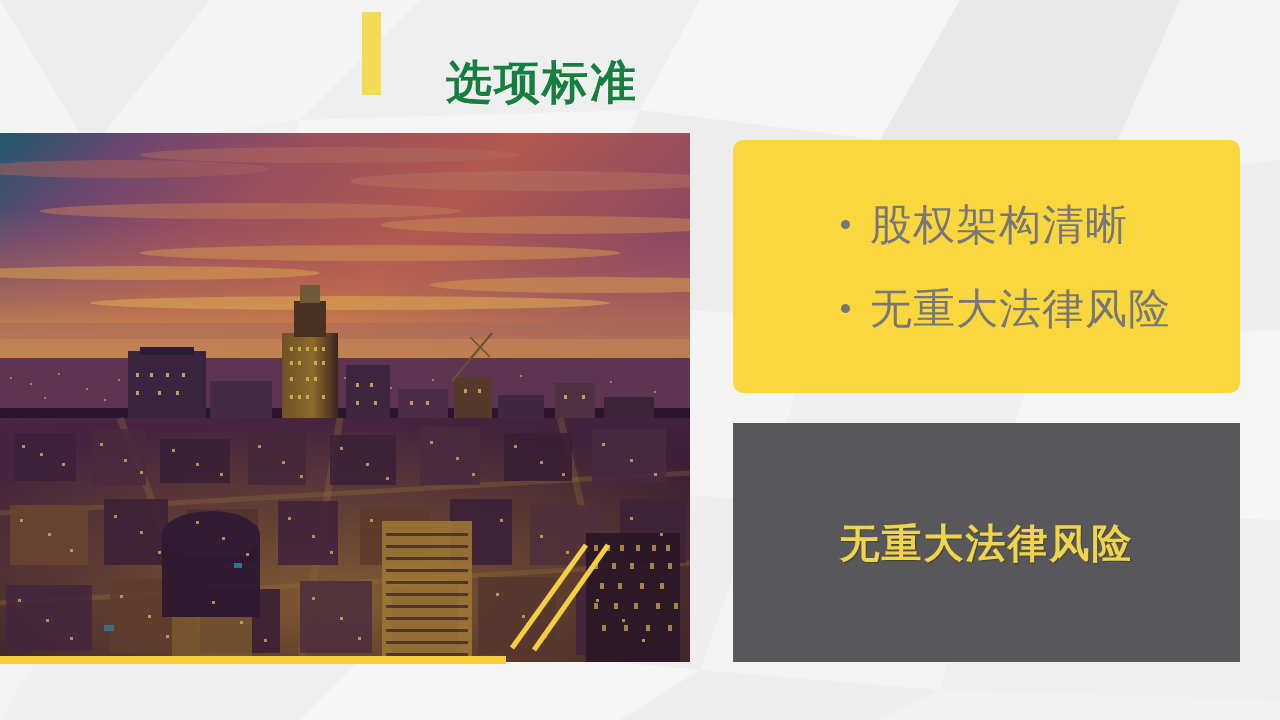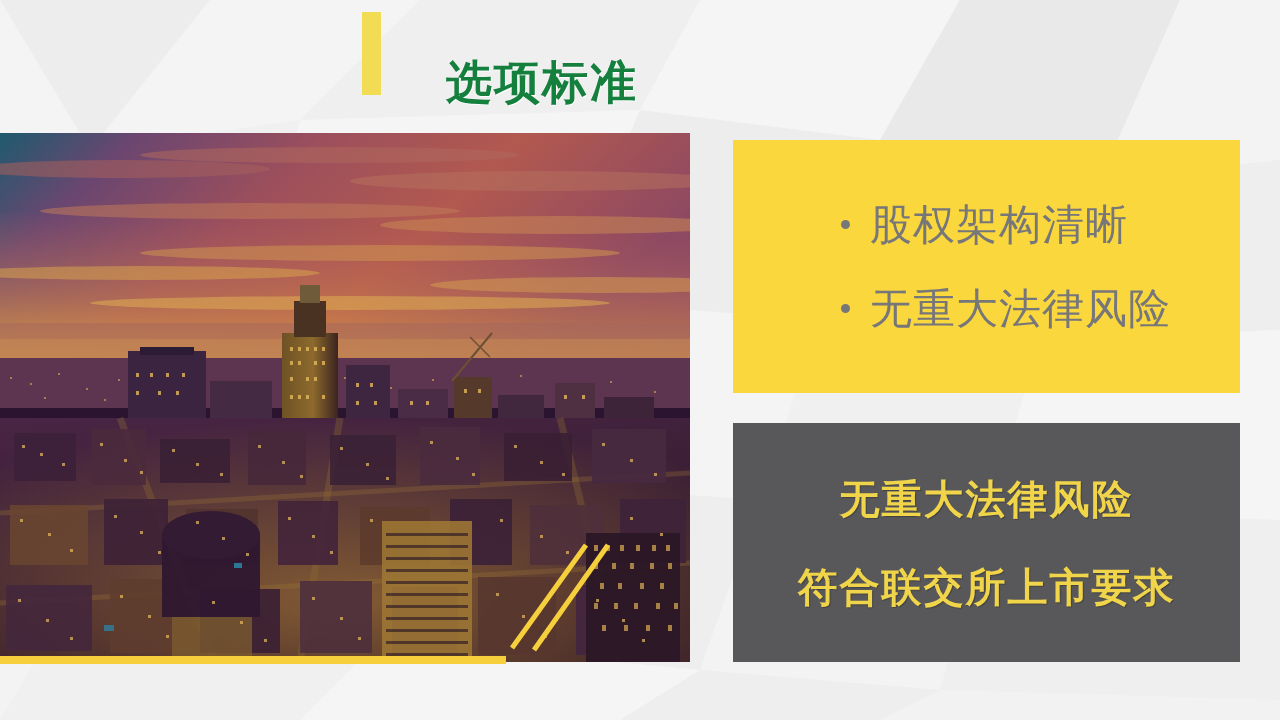--- a/index.html
+++ b/index.html
@@ -78,20 +78,21 @@
     left: 733px;
     top: 140px;
     width: 507px;
     height: 253px;
     background: #fad73c;
     box-sizing: border-box;
     display: flex;
     flex-direction: column;
     justify-content: center;
     padding-left: 108px;
+    border-radius: 10px;
   }
   .bullet-row {
     display: flex;
     align-items: center;
     margin: 16px 0;
   }
   .bullet-dot {
     width: 9px;
     height: 9px;
     border-radius: 50%;
@@ -481,16 +482,15 @@
       <span class="bullet-label">股权架构清晰</span>
     </div>
     <div class="bullet-row">
       <span class="bullet-dot"></span>
       <span class="bullet-label">无重大法律风险</span>
     </div>
   </div>
 
   <div class="box-gray">
     <div class="gray-line">无重大法律风险</div>
-    <div class="gray-line">符合联交所上市要求</div>
   </div>
 
 </div>
 
 </body></html>

